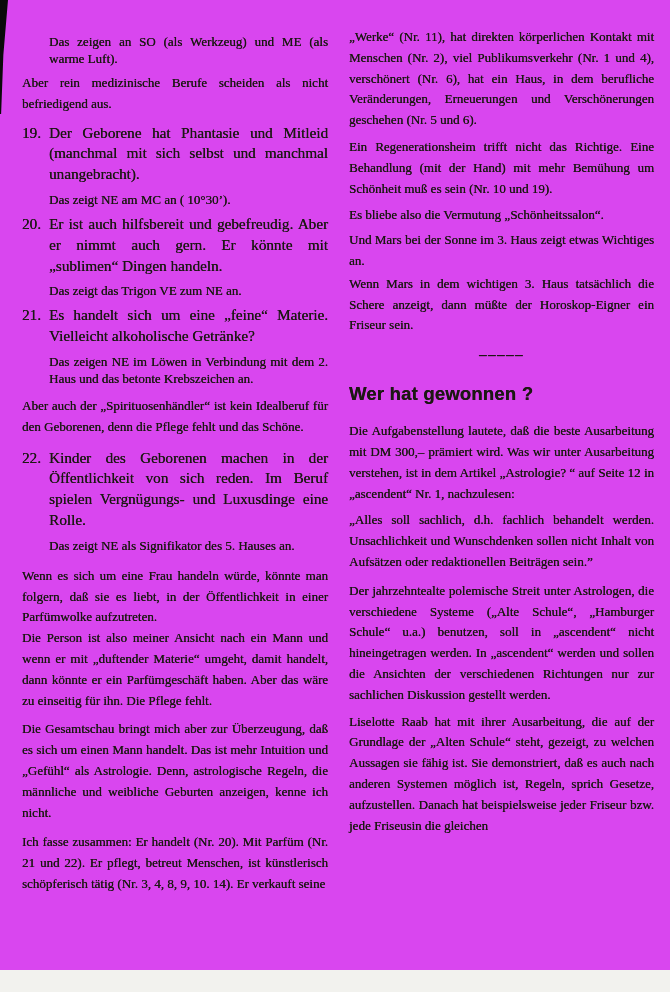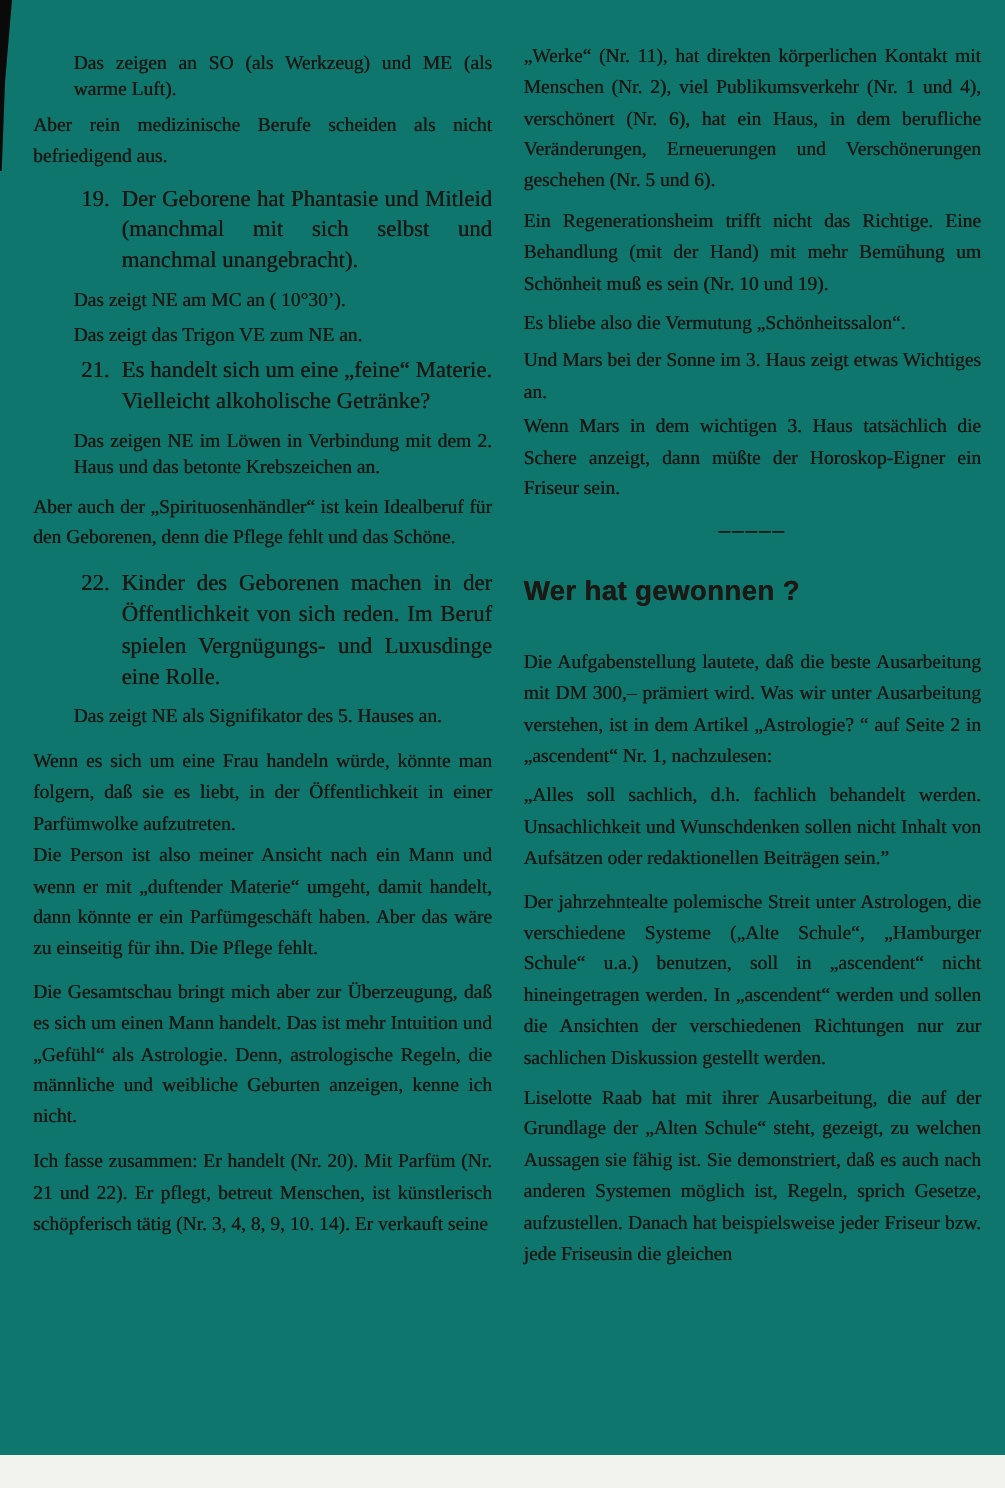--- a/index.html
+++ b/index.html
@@ -1,19 +1,19 @@
 <!DOCTYPE html>
 <html lang="de"><head>
 <meta charset="utf-8">
 <style>
   html,body { margin:0; padding:0; background:#e8e8e6; }
   .page {
     position:relative;
     width:670px; height:992px;
-    background:#0f766e;
+    background:#d946ef;
     overflow:hidden;
     font-family:"Liberation Serif","DejaVu Serif",serif;
     color:#1c1813;
     text-shadow:0.25px 0 0 currentColor;
   }
   .corner-mark {
     position:absolute; left:0; top:0;
     width:8px; height:114px;
     background:#0a0a0a;
     clip-path:polygon(0 0, 100% 0, 42% 48%, 14% 100%, 0 100%);
@@ -31,33 +31,33 @@
     font-size:13px; line-height:20.8px;
     text-align:justify;
   }
   .indent { }
   .note {
     font-size:13px; line-height:17px;
     margin-left:27px;
     text-align:justify;
   }
   .numbered { display:flex; }
-  .numbered .num { flex:0 0 27px; font-size:15.2px; line-height:20.8px;margin-left:32px; }
+  .numbered .num { flex:0 0 27px; font-size:15.2px; line-height:20.8px; }
   .numbered .txt { flex:1; font-size:15.2px; line-height:20.8px; text-align:justify; }
 
   .divider {
     text-align:center; font-weight:bold;
     font-size:15px; letter-spacing:1.5px;
     margin:10px 0 20px 0;
   }
   .heading {
     font-family:"Liberation Sans","DejaVu Sans",sans-serif;
     font-weight:bold; font-size:18.5px; line-height:22px;
     letter-spacing:0.2px;
-    margin:0 0 26px 0;
+    margin:0 0 16px 0;
   }
   .mb0 { margin-bottom:0 !important; }
   .mb2 { margin-bottom:2px !important; }
   .mb4 { margin-bottom:4px !important; }
   .mb8 { margin-bottom:8px !important; }
   .mb9 { margin-bottom:9px !important; }
   .mb10 { margin-bottom:10px !important; }
   .mb12 { margin-bottom:12px !important; }
 </style>
 </head>
@@ -68,20 +68,24 @@
   <div class="corner-mark"></div>
 
   <div class="col col-left">
     <p class="note">Das zeigen an SO (als Werkzeug) und ME (als warme Luft).</p>
     <p class="para indent mb8">Aber rein medizinische Berufe scheiden als nicht befriedigend aus.</p>
     <div class="numbered">
       <span class="num">19.</span>
       <span class="txt">Der Geborene hat Phantasie und Mitleid (manchmal mit sich selbst und manchmal unangebracht).</span>
     </div>
     <p class="note">Das zeigt NE am MC an ( 10°30’).</p>
+    <div class="numbered">
+      <span class="num">20.</span>
+      <span class="txt">Er ist auch hilfsbereit und gebefreudig. Aber er nimmt auch gern. Er könnte mit „sublimen“ Dingen handeln.</span>
+    </div>
     <p class="note">Das zeigt das Trigon VE zum NE an.</p>
     <div class="numbered">
       <span class="num">21.</span>
       <span class="txt">Es handelt sich um eine „feine“ Materie. Vielleicht alkoholische Getränke?</span>
     </div>
     <p class="note mb9">Das zeigen NE im Löwen in Verbindung mit dem 2. Haus und das betonte Krebszeichen an.</p>
     <p class="para indent mb10">Aber auch der „Spirituosenhändler“ ist kein Idealberuf für den Geborenen, denn die Pflege fehlt und das Schöne.</p>
     <div class="numbered">
       <span class="num">22.</span>
       <span class="txt">Kinder des Geborenen machen in der Öffentlichkeit von sich reden. Im Beruf spielen Vergnügungs- und Luxusdinge eine Rolle.</span>
@@ -94,21 +98,21 @@
   </div>
 
   <div class="col col-right">
     <p class="para">„Werke“ (Nr. 11), hat direkten körperlichen Kontakt mit Menschen (Nr. 2), viel Publi­kumsverkehr (Nr. 1 und 4), verschönert (Nr. 6), hat ein Haus, in dem berufliche Verände­rungen, Erneuerungen und Verschönerungen geschehen (Nr. 5 und 6).</p>
     <p class="para">Ein Regenerationsheim trifft nicht das Rich­tige. Eine Behandlung (mit der Hand) mit mehr Bemühung um Schönheit muß es sein (Nr. 10 und 19).</p>
     <p class="para mb4">Es bliebe also die Vermutung „Schönheits­salon“.</p>
     <p class="para mb2">Und Mars bei der Sonne im 3. Haus zeigt etwas Wichtiges an.</p>
     <p class="para mb10">Wenn Mars in dem wichtigen 3. Haus tatsäch­lich die Schere anzeigt, dann müßte der Horoskop-Eigner ein Friseur sein.</p>
     <div class="divider">–––––</div>
     <h2 class="heading">Wer hat gewonnen ?</h2>
-    <p class="para">Die Aufgabenstellung lautete, daß die beste Ausarbeitung mit DM 300,– prämiert wird. Was wir unter Ausarbeitung verstehen, ist in dem Artikel „Astrologie? “ auf Seite 2 in „ascendent“ Nr. 1, nachzulesen:</p>
+    <p class="para">Die Aufgabenstellung lautete, daß die beste Ausarbeitung mit DM 300,– prämiert wird. Was wir unter Ausarbeitung verstehen, ist in dem Artikel „Astrologie? “ auf Seite 12 in „ascendent“ Nr. 1, nachzulesen:</p>
     <p class="para mb8">„Alles soll sachlich, d.h. fachlich behandelt werden. Unsachlichkeit und Wunschdenken sollen nicht Inhalt von Aufsätzen oder redak­tionellen Beiträgen sein.”</p>
     <p class="para">Der jahrzehntealte polemische Streit unter Astrologen, die verschiedene Systeme („Alte Schule“, „Hamburger Schule“ u.a.) benutzen, soll in „ascendent“ nicht hineingetragen werden. In „ascendent“ werden und sollen die Ansichten der verschiedenen Richtungen nur zur sachlichen Diskussion gestellt wer­den.</p>
     <p class="para">Liselotte Raab hat mit ihrer Ausarbeitung, die auf der Grundlage der „Alten Schule“ steht, gezeigt, zu welchen Aussagen sie fähig ist. Sie demonstriert, daß es auch nach ande­ren Systemen möglich ist, Regeln, sprich Ge­setze, aufzustellen. Danach hat beispielsweise jeder Friseur bzw. jede Friseusin die gleichen</p>
   </div>
 
   <div class="bottom-bar"></div>
 
 </div>
 
 </body></html>

